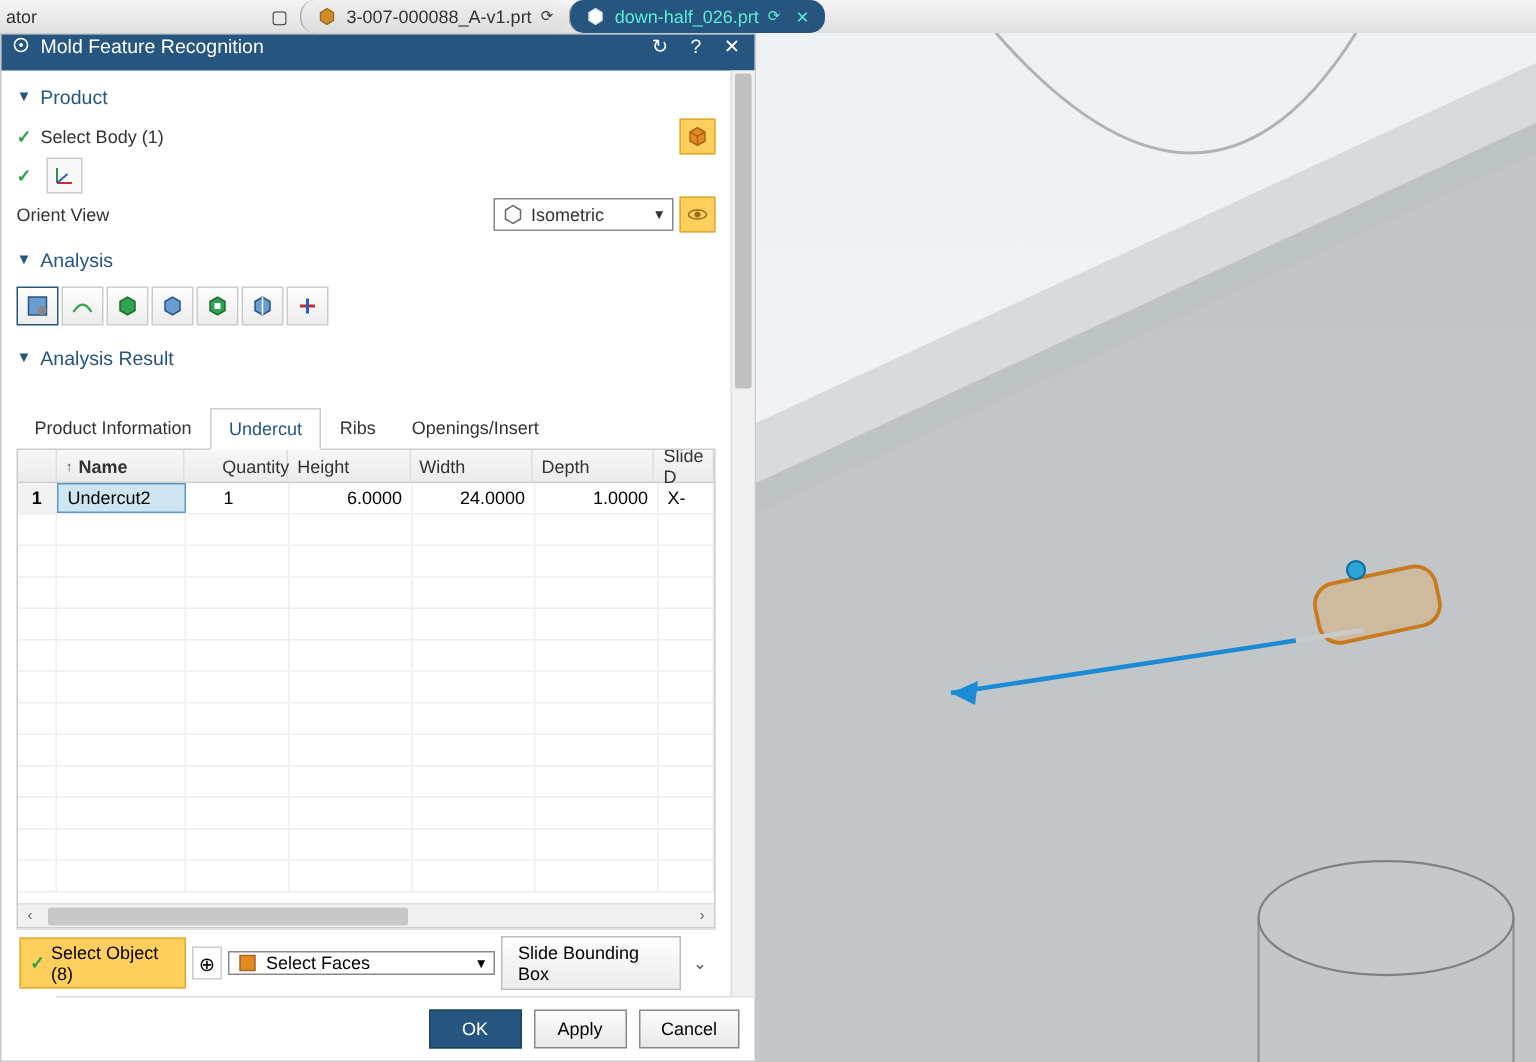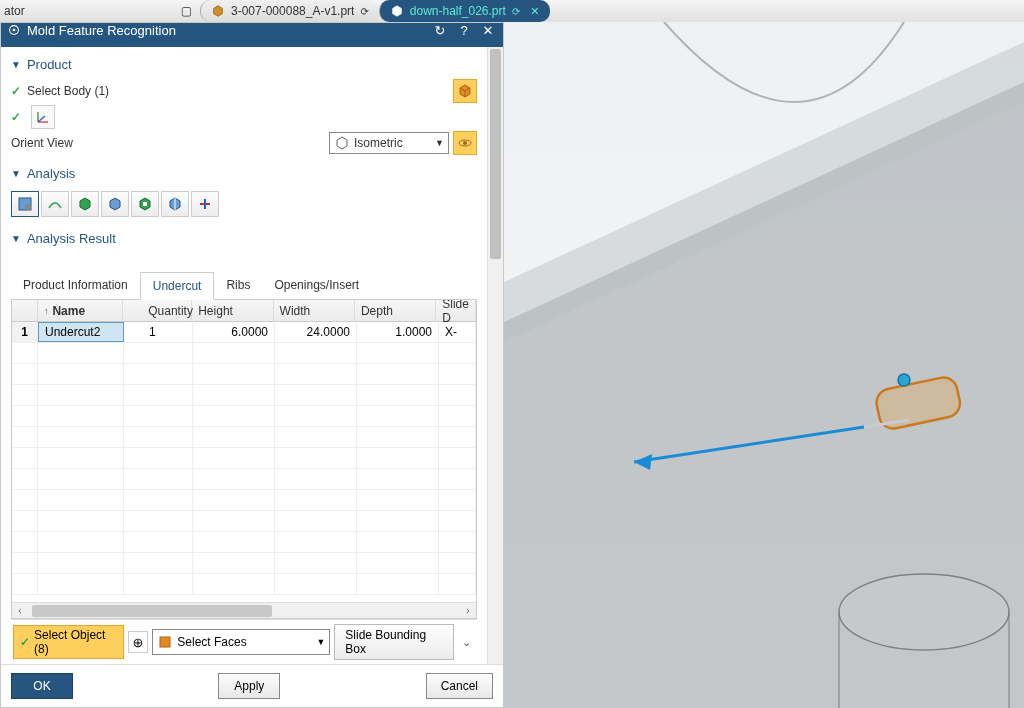--- a/index.html
+++ b/index.html
@@ -69,27 +69,27 @@
 .c.wd { width: 82px; }
 .c.dp { width: 82px; }
 .c.sd { flex: 1; }
 .ghead .c .sorticon { font-size: 9px; margin-right: 4px; color: #555; }
 
 
 .selbar { display: flex; align-items: center; gap: 4px; padding: 4px 2px; border-top: 1px solid #ddd; }
 .selobj { background: #ffcf5e; border: 1px solid #e0a82f; padding: 2px 6px; font-size: 12px; display: flex; align-items: center; gap: 4px; }
 .selobj .chk { color: #2fa34f; font-weight: bold; }
 .target { width: 22px; height: 22px; border: 1px solid #ccc; display: flex; align-items: center; justify-content: center; font-size: 13px; }
-.faces-dd { flex: 0 0 178px; height: 26px; border: 1px solid #888; font-size: 12px; display: flex; align-items: center; padding: 0 4px; gap: 4px; background: #fff; }
+.faces-dd { flex: 0 0 178px; height: 16px; border: 1px solid #888; font-size: 12px; display: flex; align-items: center; padding: 0 4px; gap: 4px; background: #fff; }
 .faces-dd .dd { margin-left: auto; font-size: 9px; }
 .bbox { border: 1px solid #bbb; padding: 3px 10px; font-size: 12px; background: linear-gradient(#fdfdfd,#ececec); }
 .chevbtn { width: 18px; text-align: center; font-size: 11px; color: #555; margin-left: auto; }
 
 
-.footer { display: flex; justify-content: space-between; gap: 8px; padding: 8px 10px; border-top: 1px solid #ddd; }
+.footer { display: flex; justify-content: flex-end; gap: 8px; padding: 8px 10px; border-top: 1px solid #ddd; margin-left: 36px; }
 .btn { min-width: 62px; padding: 5px 14px; font-size: 12px; border: 1px solid #888; background: linear-gradient(#fdfdfd,#e8e8e8); cursor: pointer; text-align: center; }
 .btn.primary { background: #265680; color: #fff; border-color: #1d445f; }
 
 
 .viewport { position: absolute; left: 504px; top: 22px; right: 0; bottom: 0; background: linear-gradient(#eef1f4, #f5f6f7); overflow: hidden; }
 .viewport svg { width: 100%; height: 100%; }
 
 
 .cube-ico { width: 16px; height: 16px; }
 </style>

